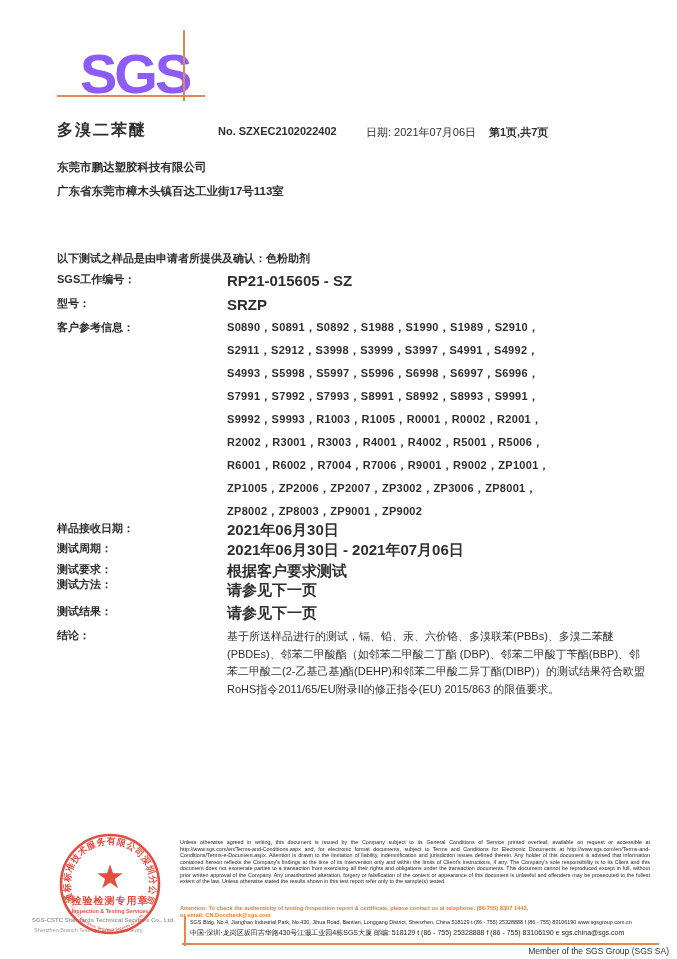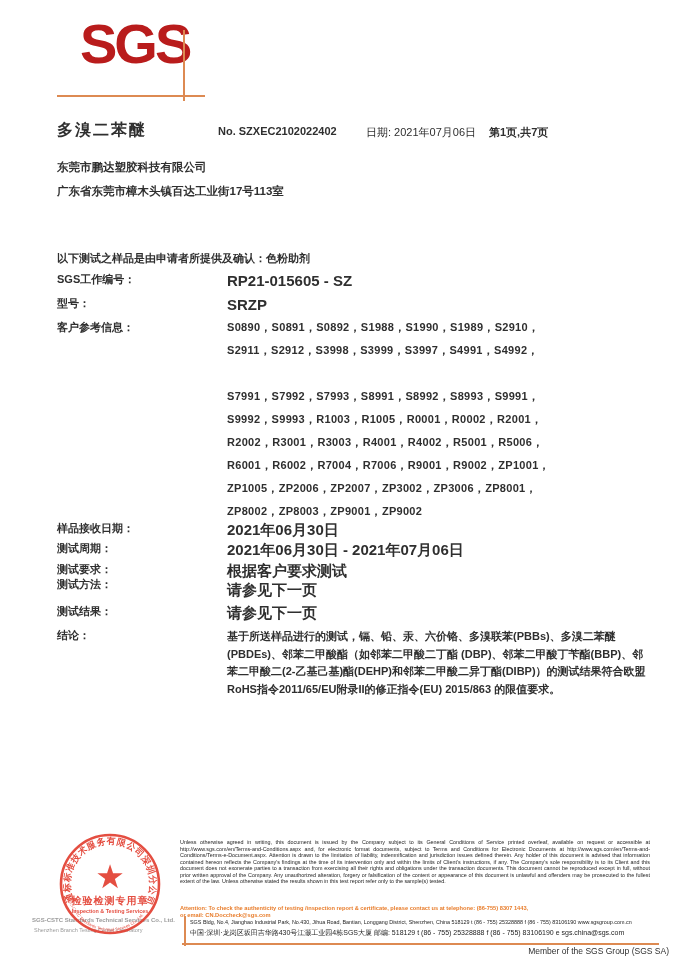--- a/index.html
+++ b/index.html
@@ -2,35 +2,35 @@
 <html><head>
 <meta charset="utf-8">
 <style>
   html,body{margin:0;padding:0;background:#e9e9e9;}
   .page{
     position:relative;width:677px;height:959px;margin:0 auto;background:#ffffff;
     font-family:"Liberation Sans","DejaVu Sans",sans-serif;color:#2f2f2f;overflow:hidden;
   }
   .abs{position:absolute;}
   
-  .logo{left:80px;top:16px;font-size:56px;font-weight:700;color:#b91c1c;letter-spacing:-3px;line-height:1;}
+  .logo{left:80px;top:46px;font-size:56px;font-weight:700;color:#8b5cf6;letter-spacing:-3px;line-height:1;}
   .logo-hline{left:57px;top:95px;width:148px;height:2px;background:#dd8a52;}
   .logo-vline{left:183px;top:30px;width:2px;height:71px;background:#dd8a52;}
   .title{left:57px;top:120px;font-size:16px;font-weight:700;letter-spacing:2px;}
   .report-no{left:218px;top:125px;font-size:11px;font-weight:700;}
   .date{left:366px;top:125px;font-size:11px;font-weight:400;}
   .pageno{left:489px;top:125px;font-size:11px;font-weight:700;}
   .client-name{left:57px;top:160px;font-size:11.5px;font-weight:700;}
   .client-addr{left:57px;top:184px;font-size:11.5px;font-weight:700;}
   .intro{left:57px;top:251px;font-size:11px;font-weight:700;}
   
   .lbl{position:absolute;left:57px;font-size:11px;font-weight:700;}
   .val{position:absolute;left:227px;font-size:15px;font-weight:700;}
   .refline{position:absolute;left:227px;font-size:11px;font-weight:700;letter-spacing:.3px;}
-  .conclusion{left:227px;top:628px;width:424px;font-size:11px;font-weight:700;line-height:17.5px;}
+  .conclusion{left:227px;top:628px;width:424px;font-size:11px;font-weight:400;line-height:17.5px;}
   
   .disclaimer{left:180px;top:839px;width:470px;font-size:5.4px;line-height:6.5px;text-align:justify;color:#1e1e1e;}
   .attention{left:180px;top:905px;width:470px;font-size:5.7px;line-height:6.6px;font-weight:700;color:#e87c2a;}
   .addr-divider{left:184px;top:916px;width:2px;height:30px;background:#dd8a52;}
   .addr-en{left:190px;top:919px;width:460px;font-size:5.4px;color:#1e1e1e;white-space:nowrap;}
   .addr-cn{left:190px;top:928px;width:460px;font-size:7px;color:#1e1e1e;white-space:nowrap;}
   .bottom-rule{left:182px;top:943px;width:477px;height:2px;background:#dd8a52;}
   .member{left:0px;top:946px;width:669px;text-align:right;font-size:8.5px;color:#2f2f2f;}
   .company-l1{left:32px;top:917px;font-size:6px;color:#9b9b9b;font-weight:700;white-space:nowrap;}
   .company-l2{left:34px;top:927px;font-size:5.5px;color:#9b9b9b;white-space:nowrap;}
@@ -57,20 +57,21 @@
 
   <span class="lbl" style="top:272px">SGS工作编号：</span>
   <span class="val" style="top:272px">RP21-015605 - SZ</span>
 
   <span class="lbl" style="top:296px">型号：</span>
   <span class="val" style="top:296px">SRZP</span>
 
   <span class="lbl" style="top:320px">客户参考信息：</span>
   <span class="refline" style="top:320px">S0890，S0891，S0892，S1988，S1990，S1989，S2910，</span>
   <span class="refline" style="top:343px">S2911，S2912，S3998，S3999，S3997，S4991，S4992，</span>
+  <span class="refline" style="top:366px">S4993，S5998，S5997，S5996，S6998，S6997，S6996，</span>
   <span class="refline" style="top:389px">S7991，S7992，S7993，S8991，S8992，S8993，S9991，</span>
   <span class="refline" style="top:412px">S9992，S9993，R1003，R1005，R0001，R0002，R2001，</span>
   <span class="refline" style="top:435px">R2002，R3001，R3003，R4001，R4002，R5001，R5006，</span>
   <span class="refline" style="top:458px">R6001，R6002，R7004，R7006，R9001，R9002，ZP1001，</span>
   <span class="refline" style="top:481px">ZP1005，ZP2006，ZP2007，ZP3002，ZP3006，ZP8001，</span>
   <span class="refline" style="top:504px">ZP8002，ZP8003，ZP9001，ZP9002</span>
 
   <span class="lbl" style="top:521px">样品接收日期：</span>
   <span class="val" style="top:521px">2021年06月30日</span>
 

